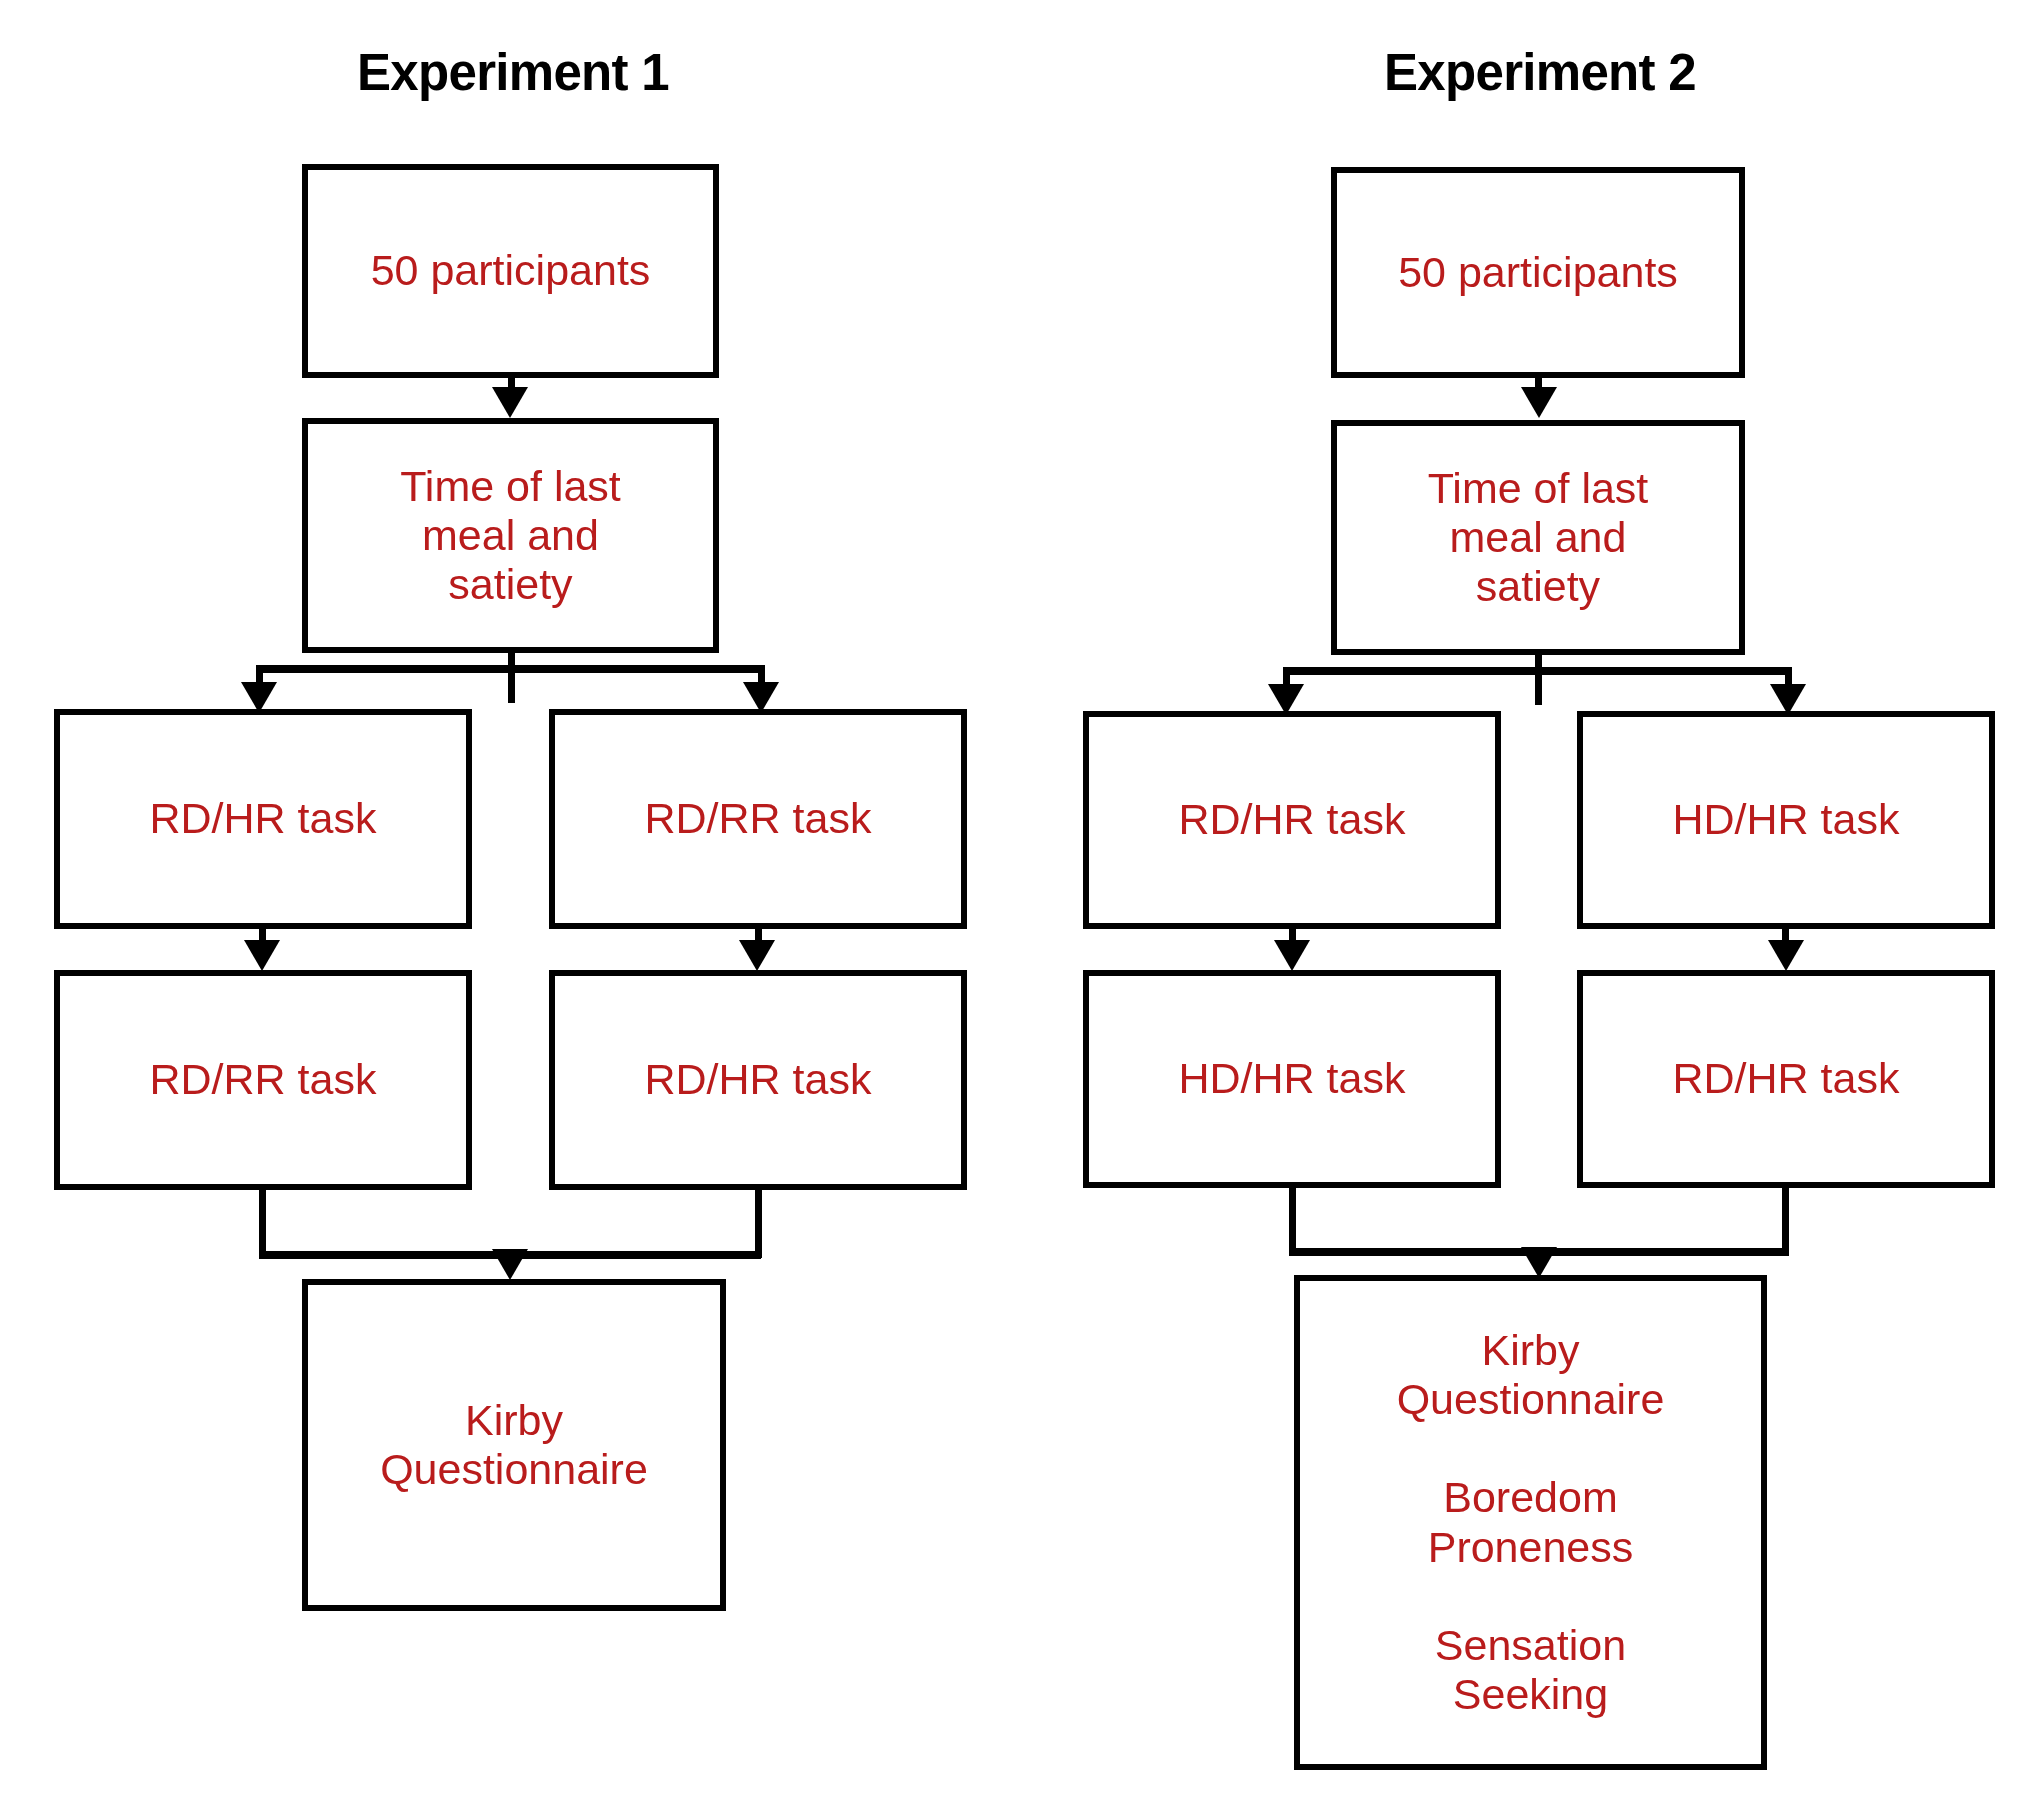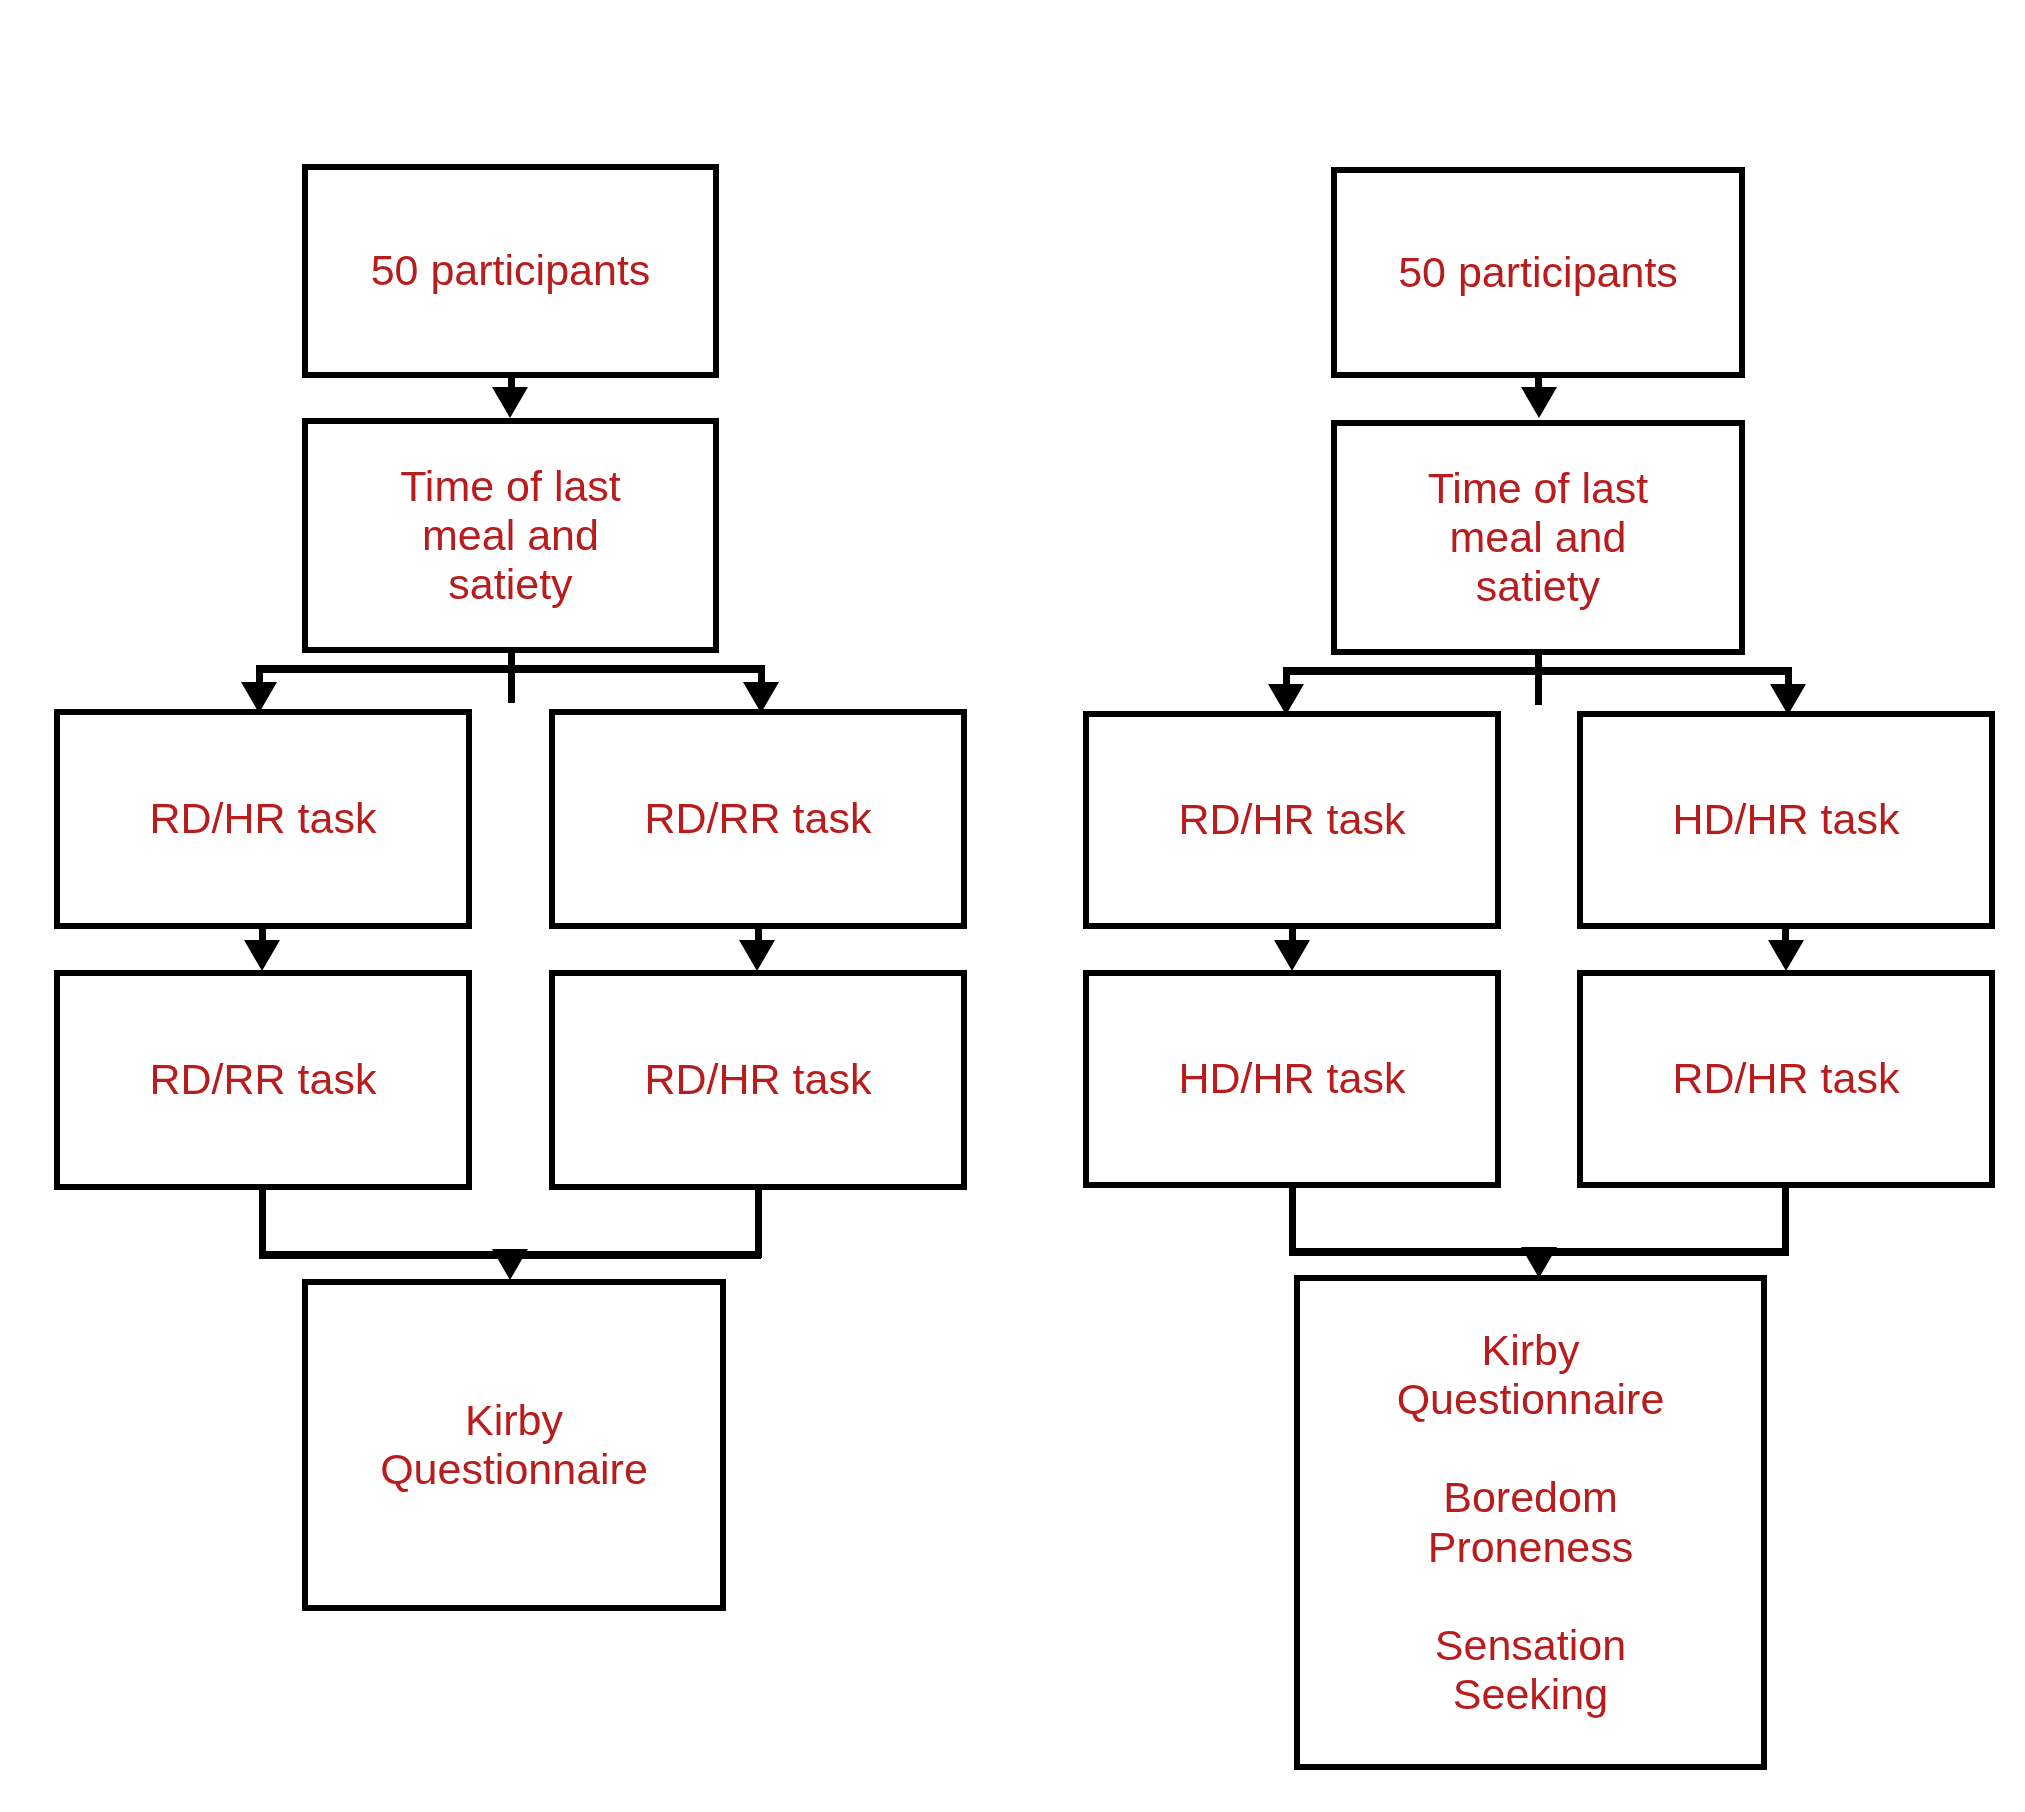--- a/index.html
+++ b/index.html
@@ -64,20 +64,21 @@
     border-left: 18.3px solid transparent;
     border-right: 18.3px solid transparent;
     border-top: 31px solid #000000;
   }
 </style>
 </head>
 <body>
 
 <div id="canvas">
 
+  <div class="exp-title" id="title-exp1">Experiment 1</div>
 
   <div class="box" id="e1-participants" style="left:302px; top:164px; width:417px; height:214px;">50 participants</div>
 
   <div class="vline" style="left:508px; top:376px; height:22px;"></div>
   <div class="arrow" style="left:492px; top:387px;"></div>
 
   <div class="box" id="e1-screening" style="left:302px; top:418px; width:417px; height:235px;">Time of last
 meal and
 satiety</div>
 
@@ -100,20 +101,21 @@
   <div class="box small-pad" id="e1-task-r2" style="left:549px; top:970px; width:418px; height:220px;">RD/HR  task</div>
 
   <div class="vline" style="left:259px; top:1188px; height:70px;"></div>
   <div class="vline" style="left:755px; top:1188px; height:70px;"></div>
   <div class="hline" style="left:259px; top:1251px; width:502px;"></div>
   <div class="arrow" style="left:492px; top:1249px;"></div>
 
   <div class="box" id="e1-final" style="left:302px; top:1279px; width:424px; height:332px;">Kirby
 Questionnaire</div>
 
+  <div class="exp-title" id="title-exp2">Experiment 2</div>
 
   <div class="box" id="e2-participants" style="left:1331px; top:167px; width:414px; height:211px;">50 participants</div>
 
   <div class="vline" style="left:1535px; top:376px; height:20.5px;"></div>
   <div class="arrow" style="left:1521px; top:387px;"></div>
 
   <div class="box" id="e2-screening" style="left:1331px; top:420px; width:414px; height:235px;">Time of last
 meal and
 satiety</div>
 

